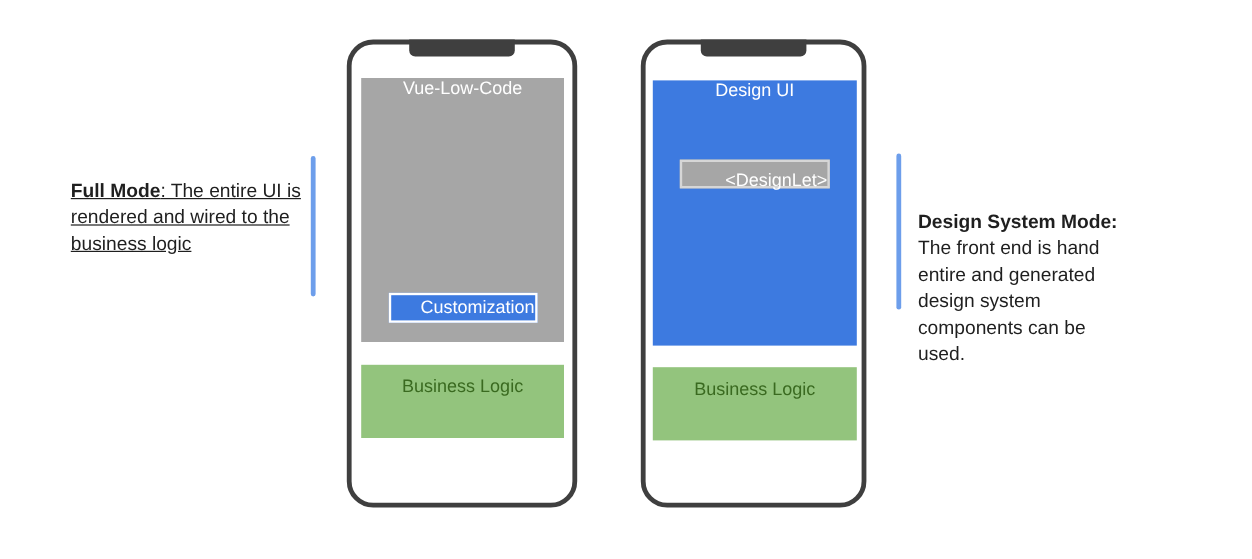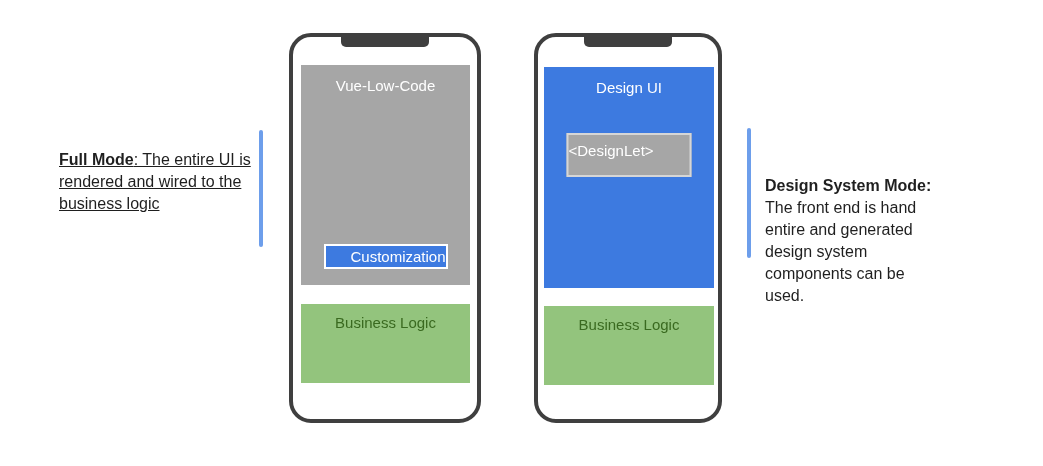--- a/index.html
+++ b/index.html
@@ -70,31 +70,30 @@
   
   .uibox { position: absolute; left: 8px; top: 28px; width: 169px; height: 220px; }
   .graybox { background: var(--box-gray); }
   .phone-right .uibox { left: 6px; top: 30px; width: 170px; height: 221px; }
   .bluebox { background: var(--accent-blue); }
 
   .boxlabel {
     width: 100%;
     text-align: center;
     font-size: 15px;
-    padding-top: 12px;
   }
   .boxlabel.light { color: #ffffff; }
   .boxlabel.dark  { color: var(--logic-text); padding-top: 10px; }
 
   .logicbox {
     position: absolute;
     left: 8px;
     top: 267px;
     width: 169px;
-    height: 79px;
+    height: 61px;
     background: var(--box-green);
   }
   .phone-right .logicbox { left: 6px; top: 269px; width: 170px; }
 
   .custom-btn {
     position: absolute;
     left: 50%;
     transform: translateX(-50%);
     top: 179px;
     width: 124px;
@@ -105,26 +104,26 @@
     font-size: 15px;
     text-align: right;
     line-height: 21px;
   }
 
   .designlet {
     position: absolute;
     left: 50%;
     transform: translateX(-50%);
     width: 125px;
-    height: 44px;
+    height: 24px;
     background: var(--box-gray);
     border: 2px solid var(--designlet-border);
     color: #ffffff;
     font-size: 15px;
-    text-align: left;
+    text-align: right;
     line-height: 32px;
   }
   .designlet-1 { top: 66px; }
   .designlet-2 { top: 123px; }
 </style>
 </head>
 <body>
 
 <div class="canvas">
 

